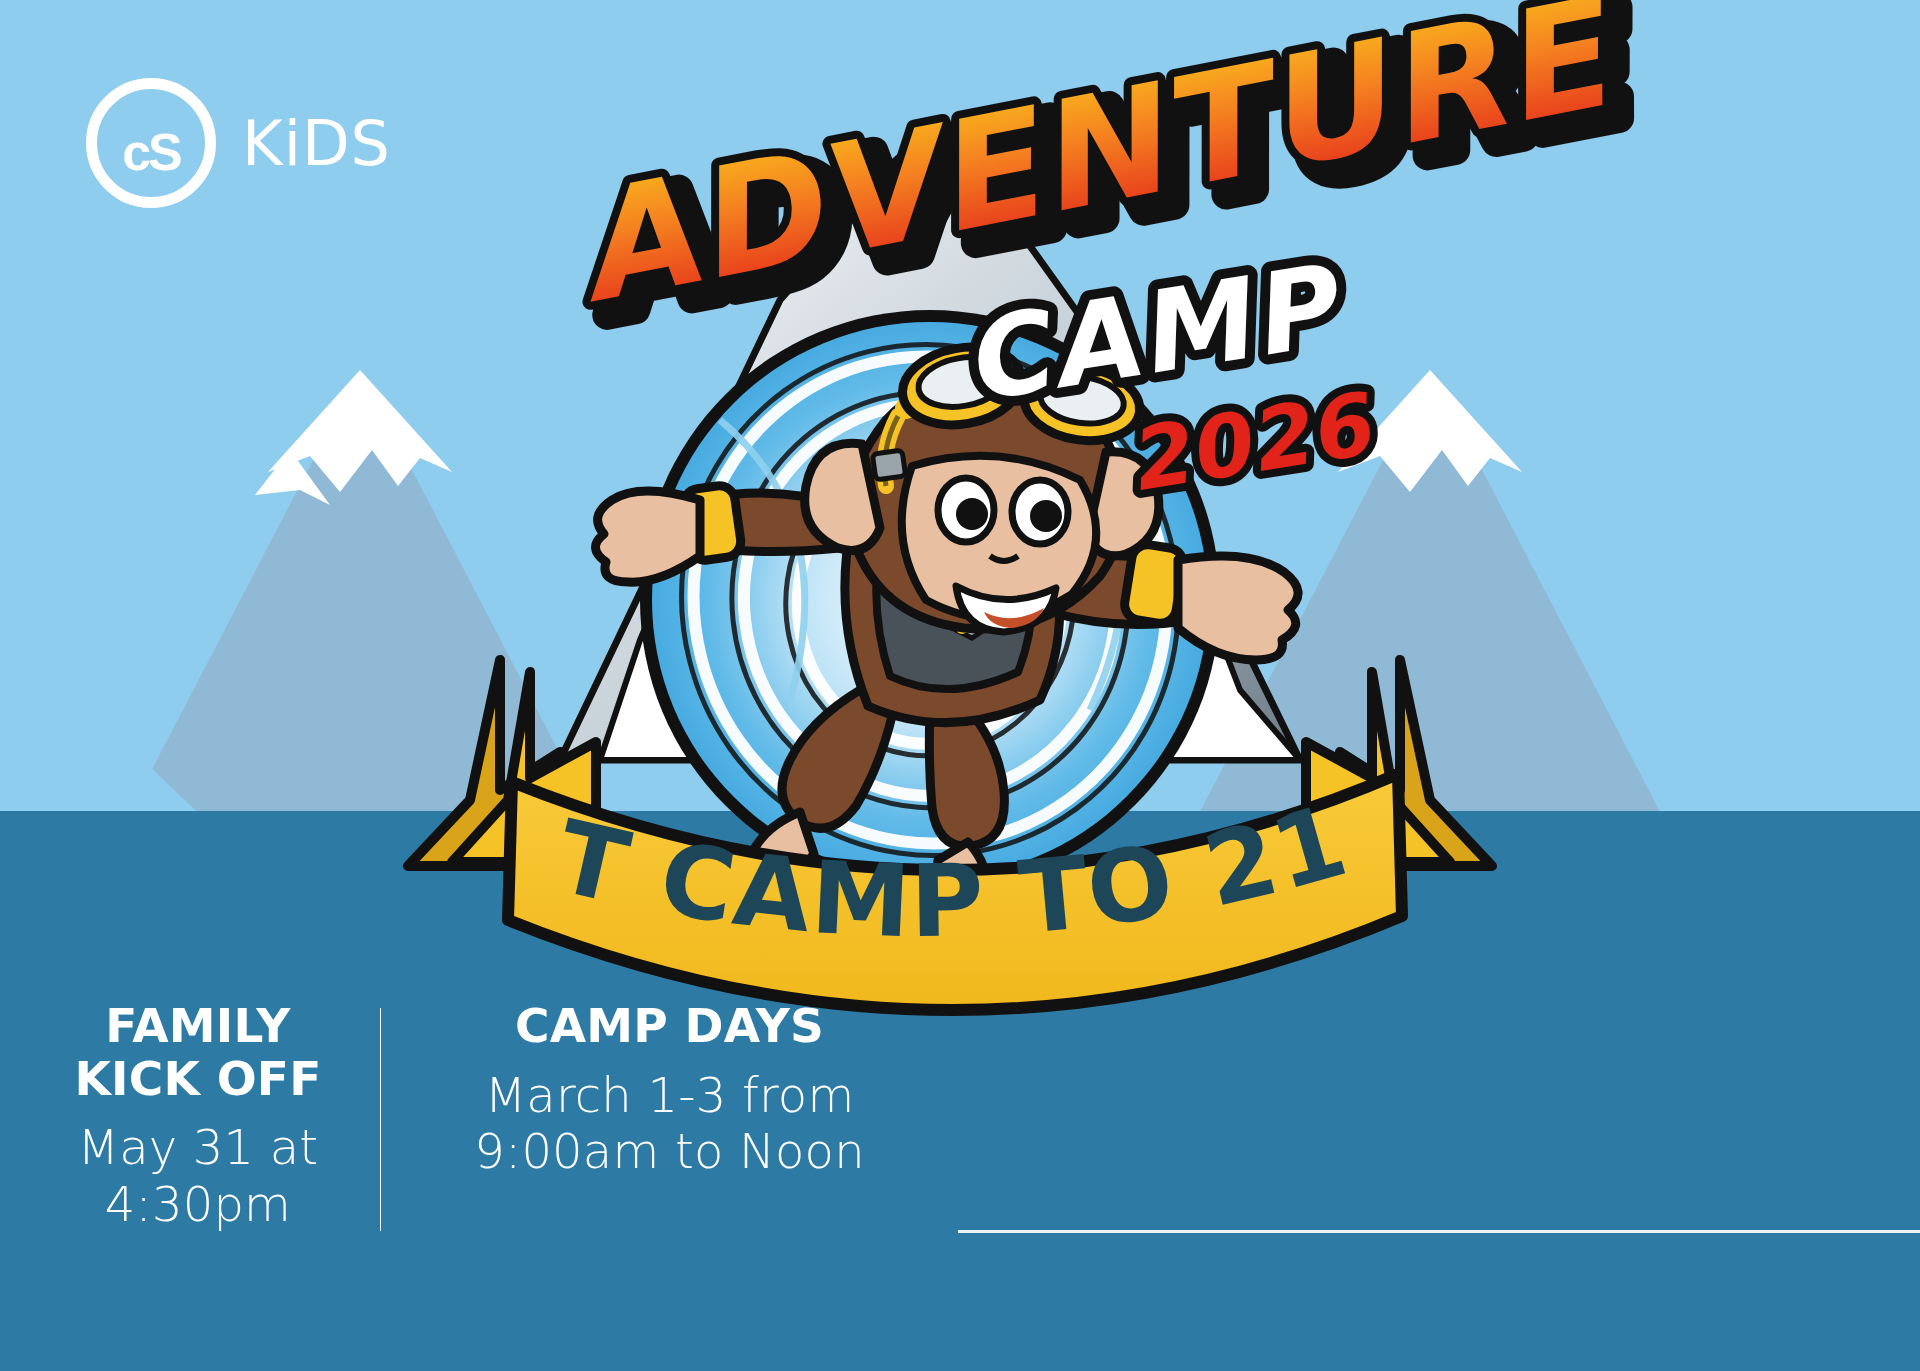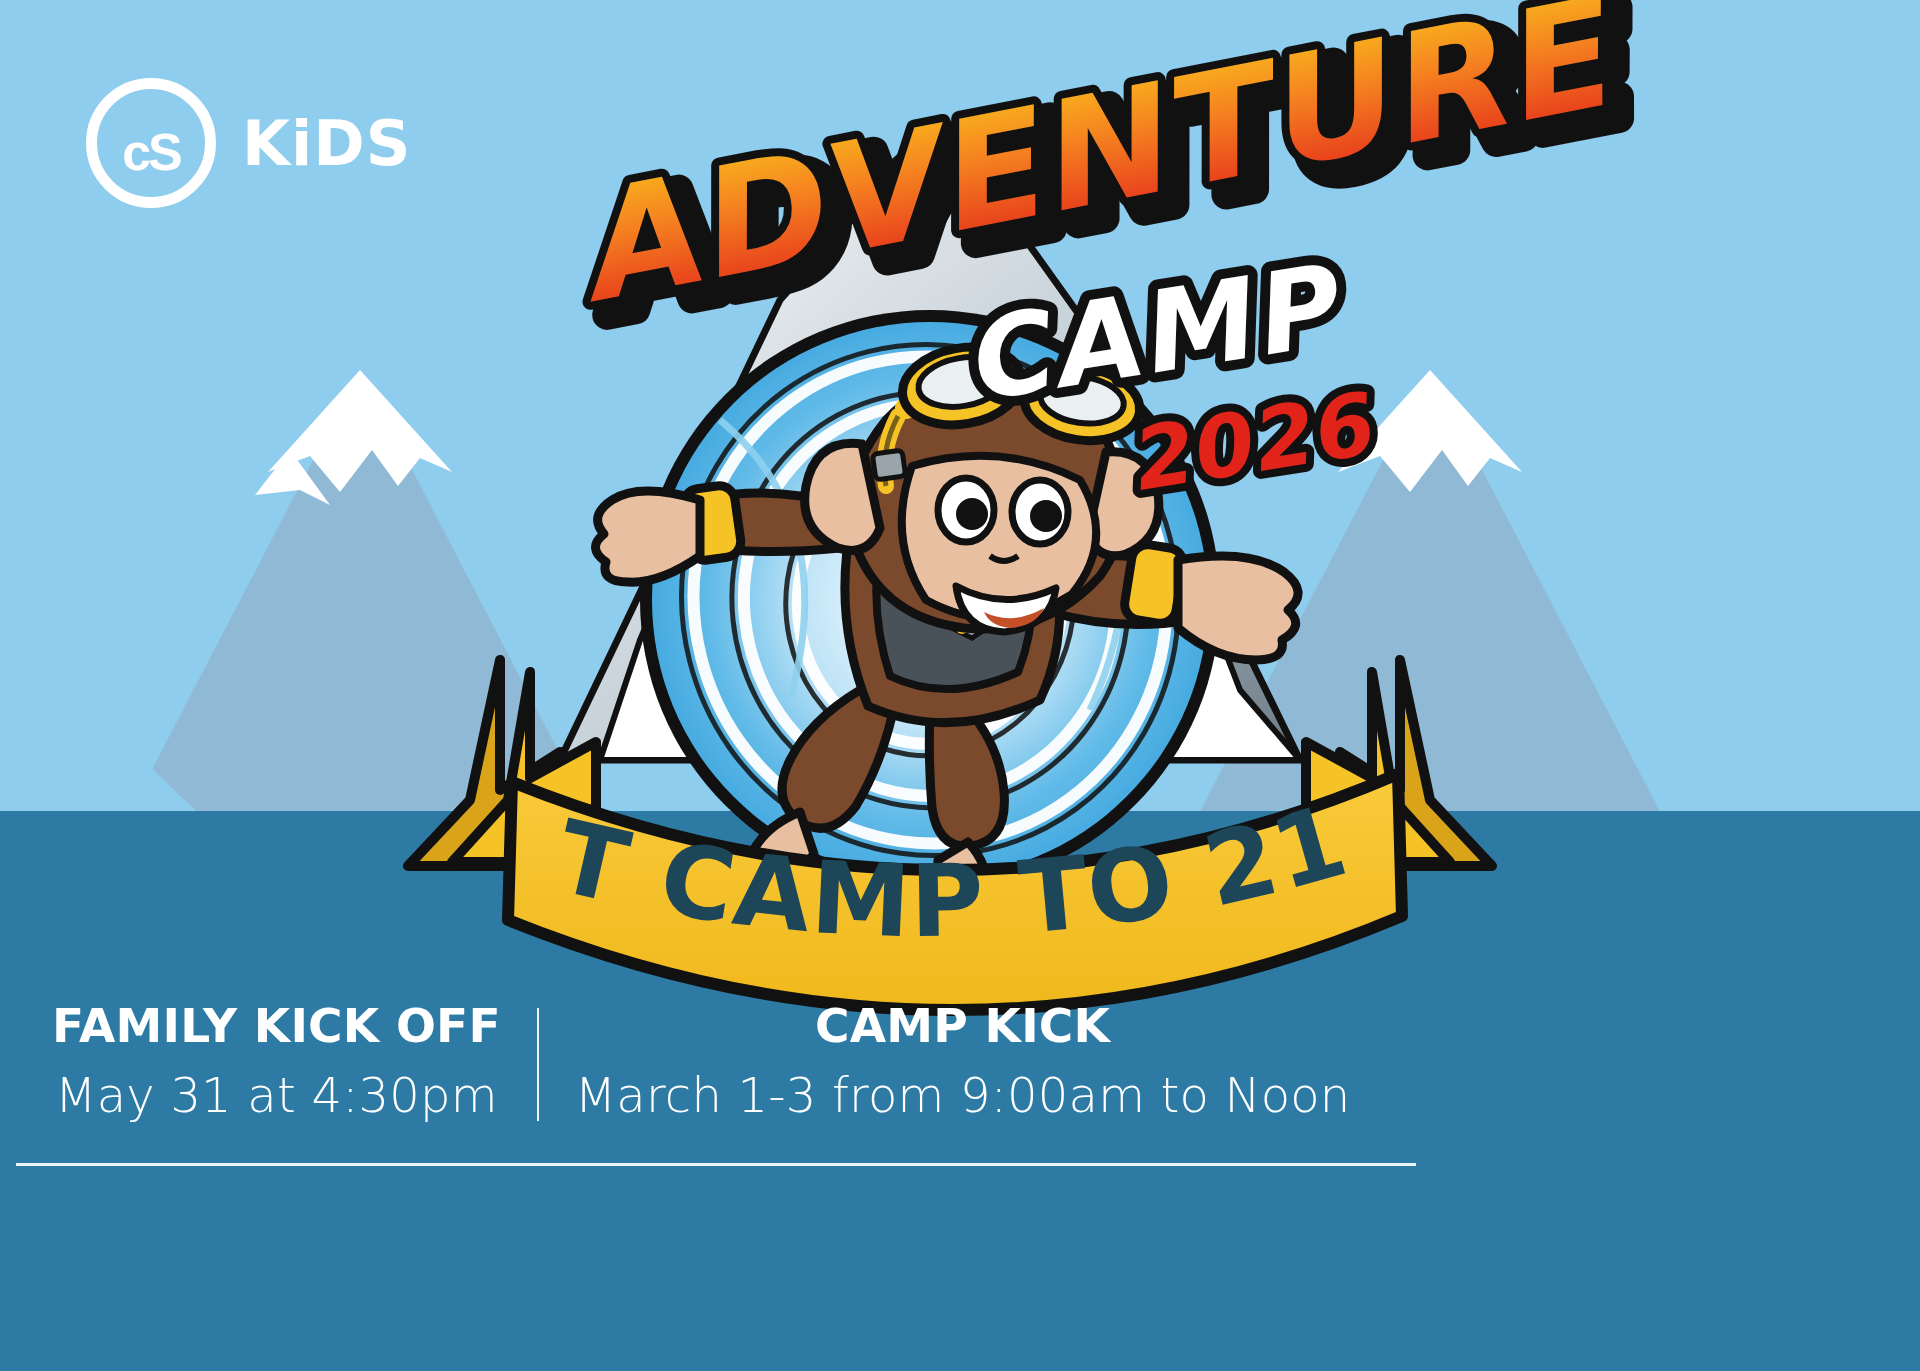--- a/index.html
+++ b/index.html
@@ -24,29 +24,29 @@
   .logo-ring{
     width:108px;height:108px;border-radius:50%;border:11px solid #ffffff;
     display:flex;align-items:center;justify-content:center;position:relative;
   }
   .logo-ring .cs{
     color:#ffffff;font-weight:700;font-size:52px;line-height:1;
     letter-spacing:-3px;font-family:"Liberation Sans",sans-serif;
     transform:translateY(9px);
   }
   .logo-kids{
-    color:#ffffff;font-size:62px;font-weight:700;letter-spacing:1px;
+    color:#ffffff;font-size:62px;font-weight:400;letter-spacing:1px;
     font-family:"DejaVu Sans",sans-serif;
   }
   
   .emblem{position:absolute;left:0;top:0;width:1920px;height:1371px;pointer-events:none;}
   
   .details{
     position:absolute;left:16px;right:0;top:1000px;
-    display:flex;flex-direction:column;align-items:flex-start;
+    display:flex;flex-direction:row;align-items:flex-end;
     color:#ffffff;
   }
   .detail-row{display:flex;align-items:stretch;}
   .col{padding:0 36px;text-align:center;}
   .col h2{
     margin:0;font-size:47px;font-weight:700;letter-spacing:.2px;
     font-family:"DejaVu Sans",sans-serif;line-height:1.12;
   }
   .col .sub{
     margin-top:14px;font-size:48px;font-weight:300;letter-spacing:.2px;
@@ -222,20 +222,20 @@
   </svg>
 
   <div class="details">
     <div class="detail-row">
       <div class="col">
         <h2>FAMILY KICK OFF</h2>
         <div class="sub">May 31 at 4:30pm</div>
       </div>
       <div class="vdiv"></div>
       <div class="col">
-        <h2>CAMP KICK</h2>
+        <h2>CAMP DAYS</h2>
         <div class="sub">March 1-3 from 9:00am to Noon</div>
       </div>
     </div>
     <div class="hr"></div>
   </div>
 
 </div>
 
 </body></html>

